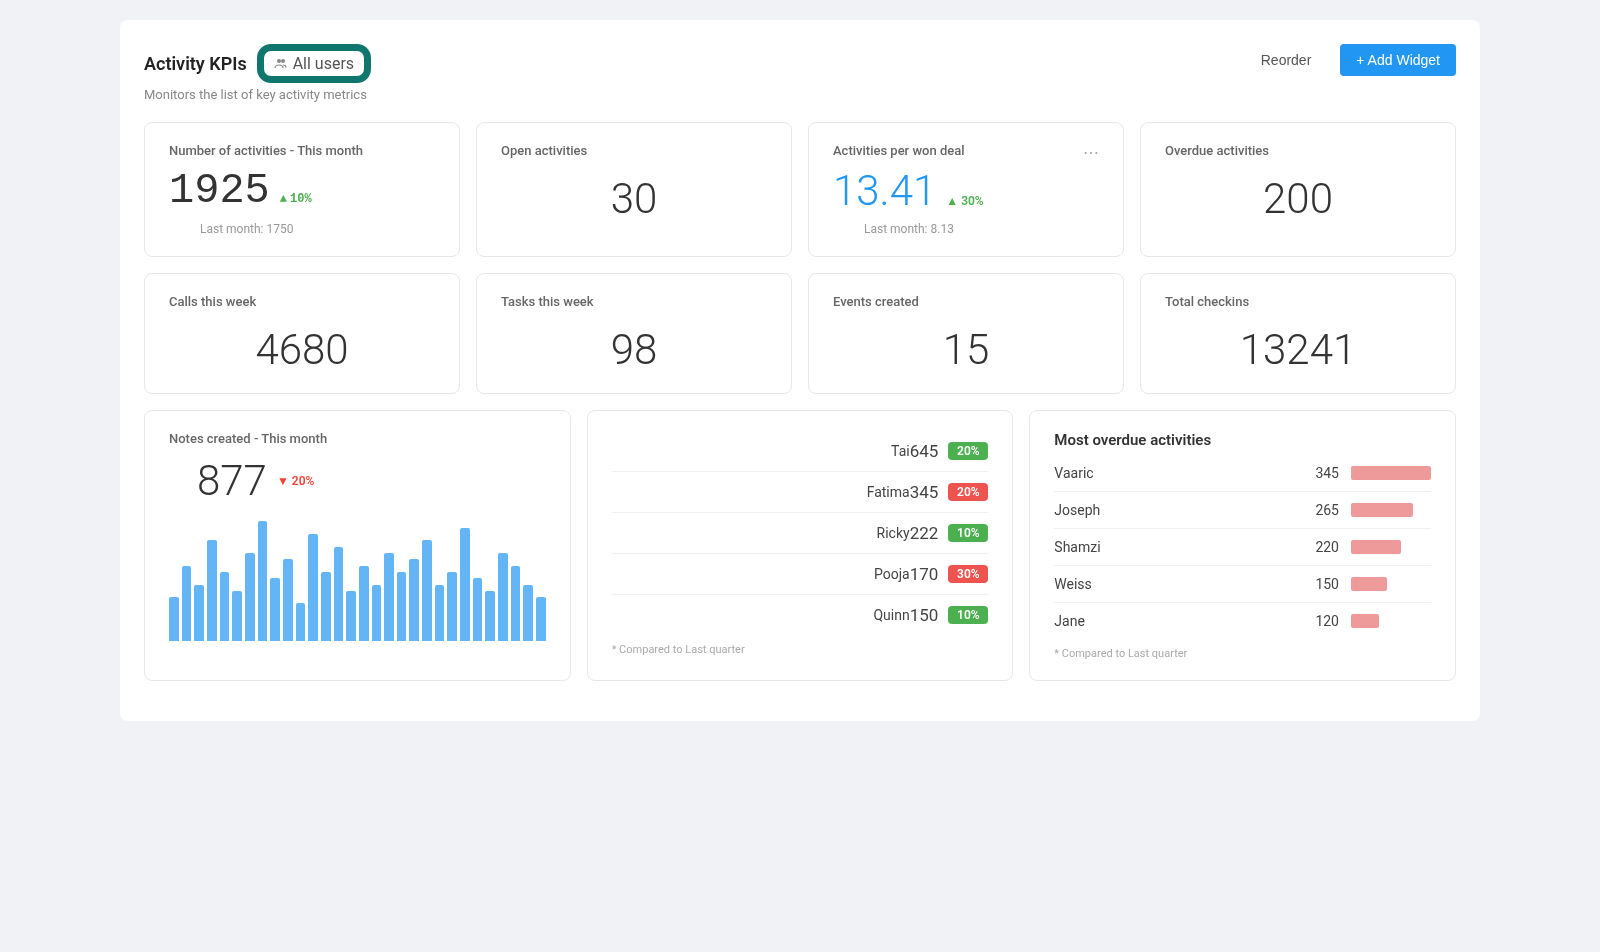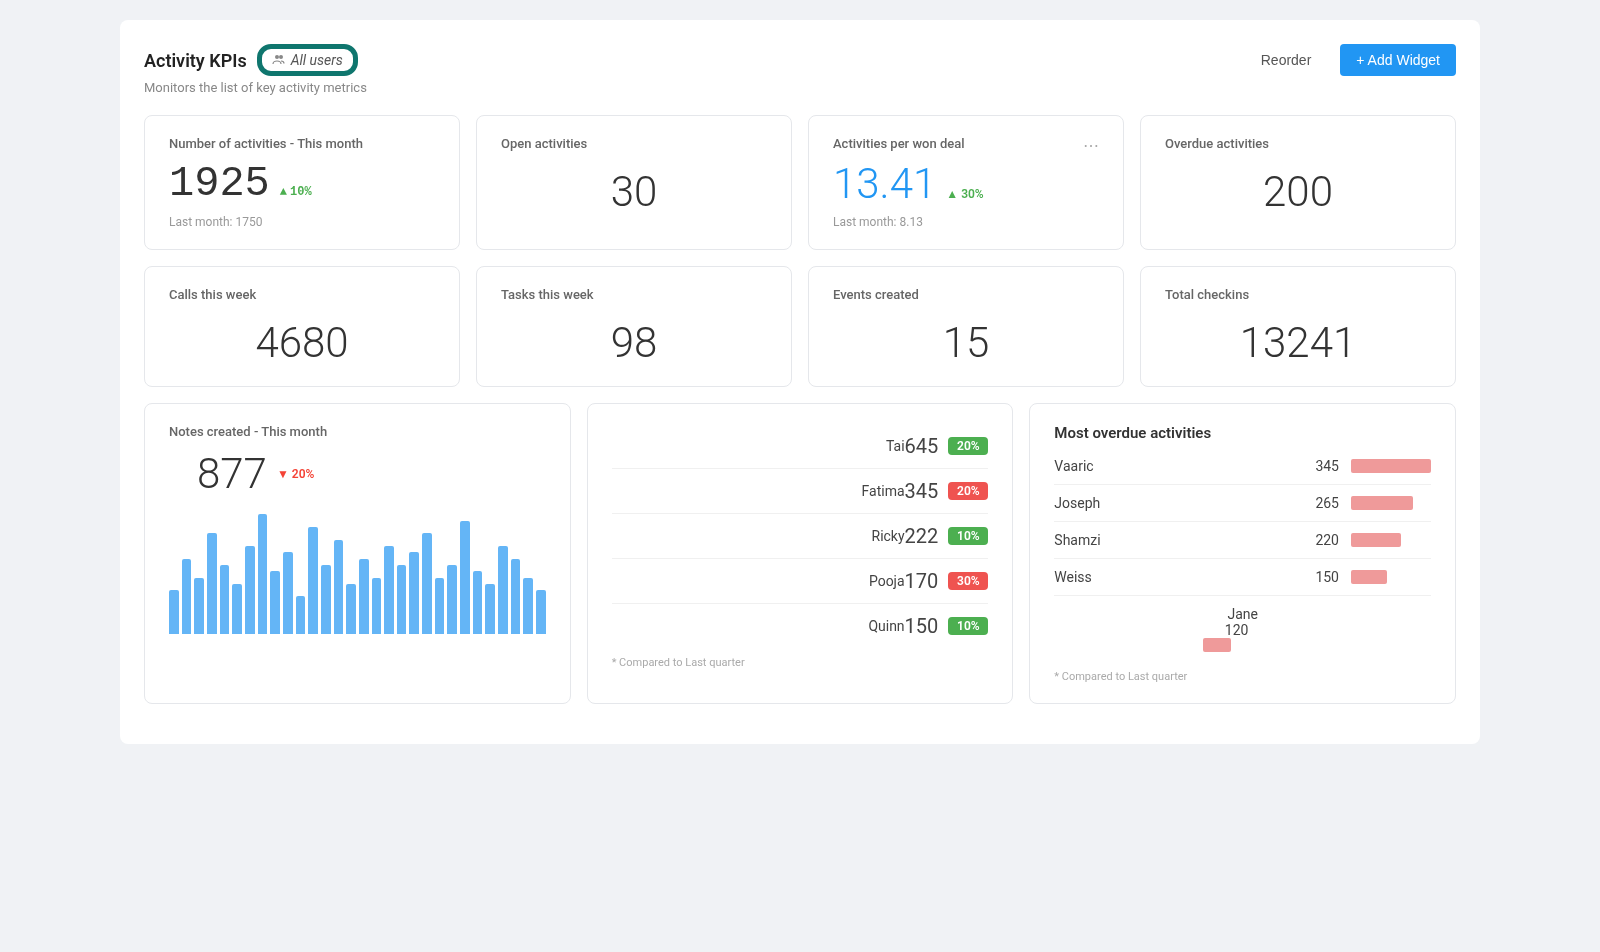--- a/index.html
+++ b/index.html
@@ -31,27 +31,26 @@
     }
     .page-title {
       font-size: 18px;
       font-weight: 600;
       color: #222;
     }
     .users-badge {
       display: flex;
       align-items: center;
       gap: 5px;
-      border: 5px solid #0f766e;
+      border: 7px solid #0f766e;
       border-radius: 14px;
       padding: 3px 10px;
-      font-size: 14px;
+      font-size: 16px;
       color: #555;
       cursor: pointer;
-      font-style: italic;
     }
     .users-icon {
       width: 14px;
       height: 14px;
       display: inline-flex;
       align-items: center;
       justify-content: center;
     }
     .page-subtitle {
       font-size: 13px;
@@ -113,20 +112,21 @@
       color: #333;
       line-height: 1.1;
     }
     .card-value-blue {
       color: #2196f3;
     }
     .card-meta {
       font-size: 12px;
       color: #999;
       margin-top: 8px;
+      margin-left: 31px;
     }
     .badge-up {
       display: inline-flex;
       align-items: center;
       gap: 3px;
       font-size: 12px;
       color: #4caf50;
       font-weight: 600;
     }
     .badge-down {
@@ -191,21 +191,21 @@
     .activities-row:last-of-type {
       border-bottom: none;
     }
     .act-name {
       flex: 1;
       font-size: 14px;
       color: #444;
       text-align: right;
     }
     .act-count {
-      font-size: 20px;
+      font-size: 17px;
       color: #444;
       margin-right: 10px;
     }
     .act-badge {
       padding: 2px 8px;
       border-radius: 4px;
       font-size: 12px;
       font-weight: 600;
       color: #fff;
       min-width: 40px;
@@ -220,21 +220,20 @@
     }
     
     .overdue-row {
       display: flex;
       align-items: center;
       padding: 10px 0;
       border-bottom: 1px solid #f0f0f0;
     }
     .overdue-row:last-of-type {
       border-bottom: none;
-      flex-direction: column;
     }
     .ov-name {
       flex: 1;
       font-size: 14px;
       color: #444;
     }
     .ov-count {
       font-size: 14px;
       color: #444;
       margin-right: 12px;

